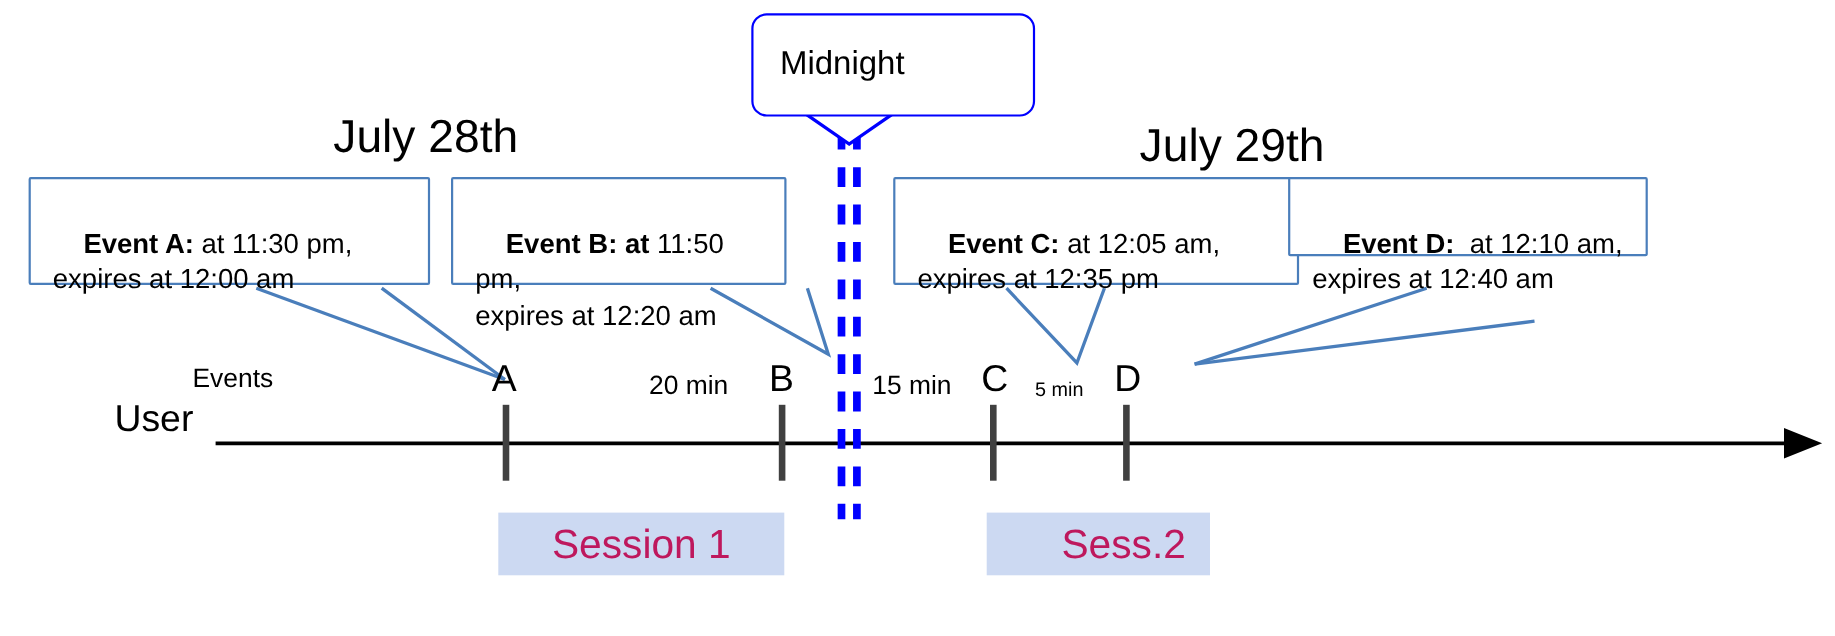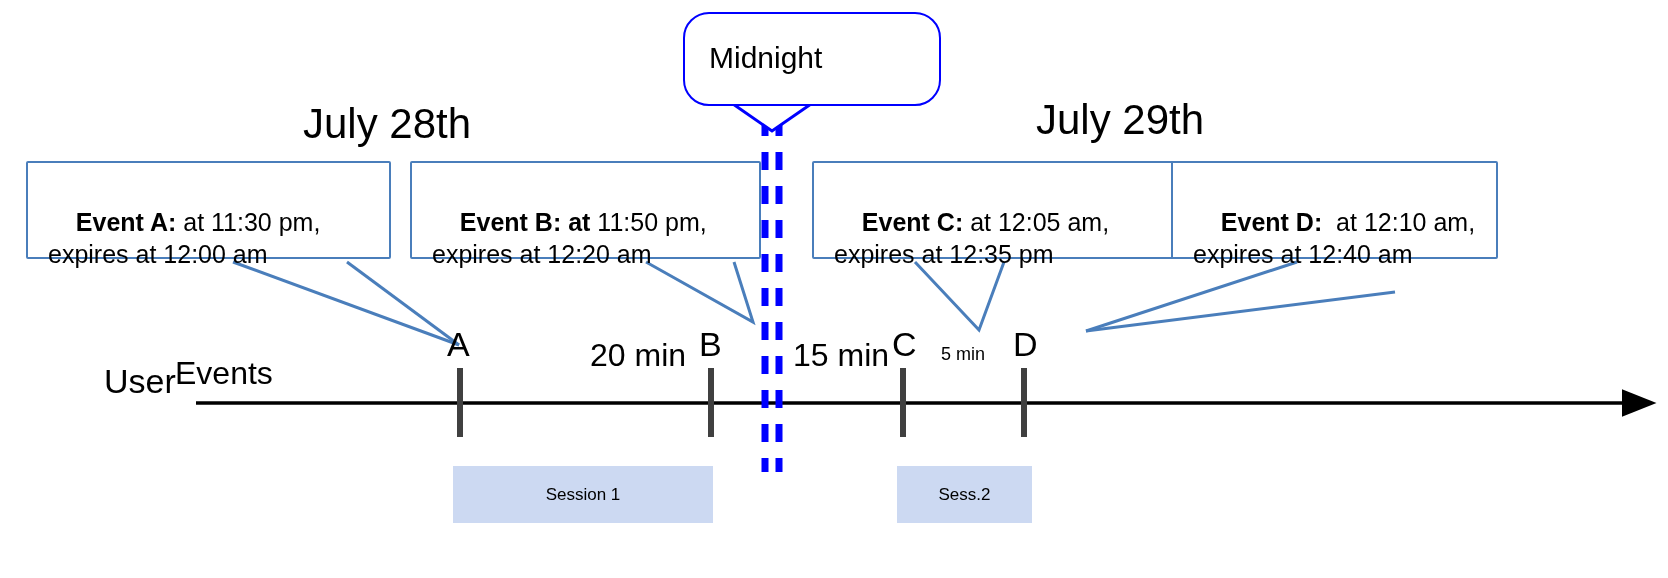--- a/index.html
+++ b/index.html
@@ -41,46 +41,46 @@
     white-space: pre-wrap;
     z-index: 3;
   }
   .callout b { font-weight: bold; }
 
   .callout-midnight {
     position: absolute;
     box-sizing: border-box;
     background: #ffffff;
     border: 2px solid #0000ff;
-    border-radius: 26px;
+    border-radius: 14px;
     font-size: 30px;
     line-height: 1.2;
     color: #000000;
     padding: 26px 0 0 24px;
     z-index: 3;
   }
 
   
   .lbl { position: absolute; white-space: nowrap; color: #000; }
   .date-label { font-size: 42px; }
-  .axis-name-events { font-size: 32px; margin-top: 24px; }
+  .axis-name-events { font-size: 24px; }
   .axis-name-user { font-size: 34px; }
   .tick-letter { font-size: 34px; }
-  .gap-label { font-size: 32px; }
+  .gap-label { font-size: 24px; }
   .gap-label-small { font-size: 18px; }
 
   
   .session {
     position: absolute;
     background: #ccd9f2;
     display: flex;
     align-items: center;
     justify-content: center;
-    font-size: 17px;
-    color: #000000;
+    font-size: 37px;
+    color: #be185d;
     z-index: 1;
   }
 </style>
 </head>
 <body>
 
 <div id="stage">
 
   <svg id="svg-layer" viewBox="0 0 1668 578">
     <defs>
@@ -110,50 +110,50 @@
 
     <polyline points="1297,262 1086,331" fill="none" stroke="#4a7ebb" stroke-width="3"></polyline>
     <polyline points="1395,292 1086,331" fill="none" stroke="#4a7ebb" stroke-width="3"></polyline>
   </svg>
 
   <div class="callout-midnight" style="left:683px; top:12px; width:258px; height:94px;">
     <span>Midnight</span>
   </div>
 
   <div class="lbl date-label" style="left:303px; top:100px;">July 28th</div>
-  <div class="lbl date-label" style="left:1036px; top:96px;">July 29th</div>
+  <div class="lbl date-label" style="left:1036px; top:108px;">July 29th</div>
 
   <div class="callout" style="left:26px; top:161px; width:365px; height:98px;">
     <b>Event A:</b><span> at 11:30 pm,</span><br><span>expires at 12:00 am</span>
   </div>
 
-  <div class="callout" style="left:410px; top:161px; width:351px; height:98px;">
+  <div class="callout" style="left:410px; top:161px; width:305px; height:98px;">
     <b>Event B: at</b><span> 11:50 pm,</span><br><span>expires at 12:20 am</span>
   </div>
 
   <div class="callout" style="left:812px; top:161px; width:369px; height:98px;">
     <b>Event C:</b><span> at 12:05 am,</span><br><span>expires at 12:35 pm</span>
   </div>
 
-  <div class="callout" style="left:1171px; top:161px; width:327px; height:98px;">
+  <div class="callout" style="left:1171px; top:161px; width:327px; height:72px;">
     <b>Event D:</b><span>  at 12:10 am,</span><br><span>expires at 12:40 am</span>
   </div>
 
   <div class="lbl axis-name-events" style="left:175px; top:331px;">Events</div>
   <div class="lbl axis-name-user" style="left:104px; top:362px;">User</div>
 
   <div class="lbl tick-letter" style="left:447px; top:325px;">A</div>
   <div class="lbl tick-letter" style="left:699px; top:325px;">B</div>
   <div class="lbl tick-letter" style="left:892px; top:325px;">C</div>
   <div class="lbl tick-letter" style="left:1013px; top:325px;">D</div>
 
   <div class="lbl gap-label" style="left:590px; top:337px;">20 min</div>
   <div class="lbl gap-label" style="left:793px; top:337px;">15 min</div>
   <div class="lbl gap-label-small" style="left:941px; top:344px;">5 min</div>
 
   <div class="session" style="left:453px; top:466px; width:260px; height:57px;">
     <span>Session 1</span>
   </div>
-  <div class="session" style="left:897px; top:466px; width:135px; height:57px;">
+  <div class="session" style="left:897px; top:466px; width:157px; height:57px;padding-left:46px;">
     <span>Sess.2</span>
   </div>
 
 </div>
 
 </body></html>

